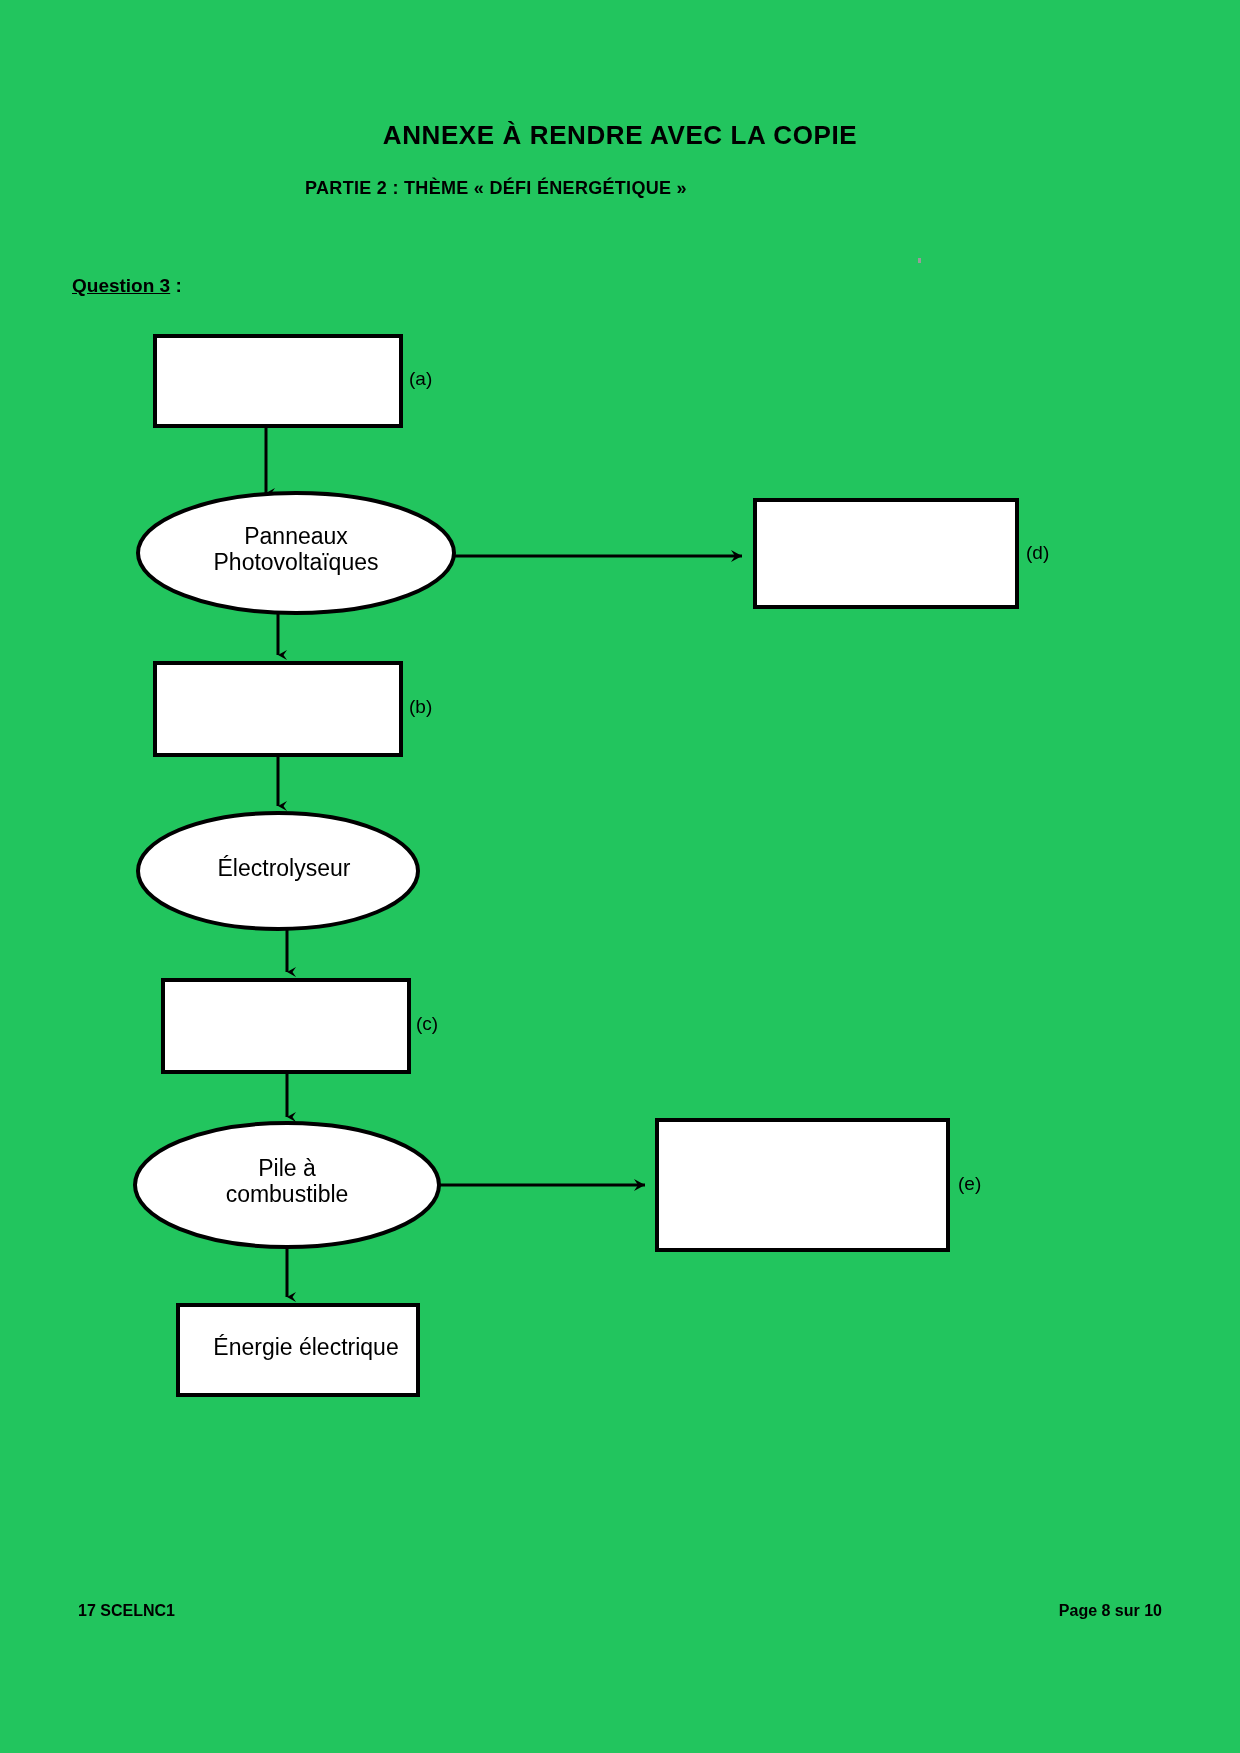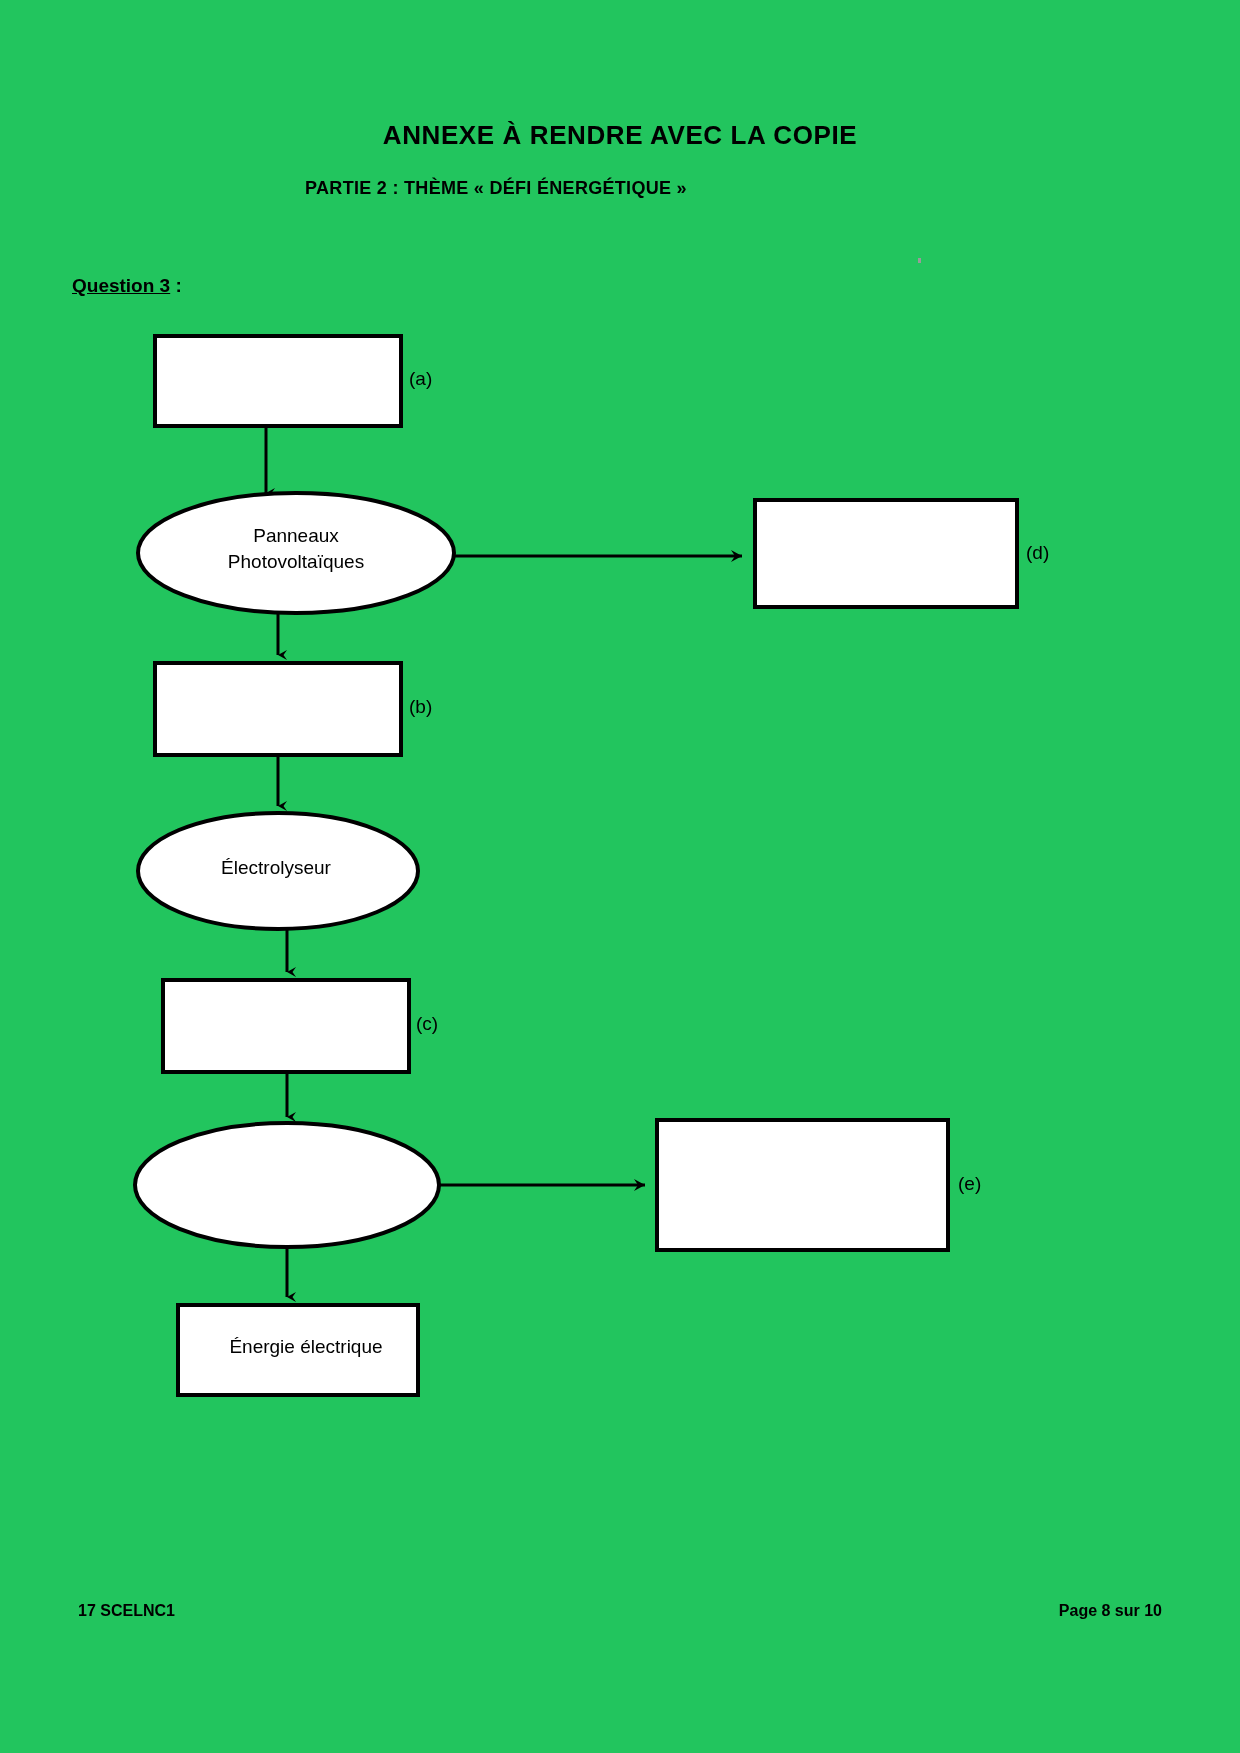--- a/index.html
+++ b/index.html
@@ -59,21 +59,21 @@
     height: 1753px;
   }
   .diagram svg {
     display: block;
   }
 
   
   .node-text {
     position: absolute;
     text-align: center;
-    font-size: 19px;
+    font-size: 23px;
     line-height: 26px;
     color: #000000;
     white-space: pre-line;
     pointer-events: none;
   }
   .tag-label {
     position: absolute;
     font-size: 19px;
     color: #000000;
   }
@@ -156,22 +156,24 @@
       <rect x="657" y="1120" width="291" height="130" fill="#ffffff" stroke="#000000" stroke-width="4"></rect>
 
       <line x1="287" y1="1247" x2="287" y2="1297" stroke="#000000" stroke-width="3" marker-end="url(#arrowDown)"></line>
 
       <rect x="178" y="1305" width="240" height="90" fill="#ffffff" stroke="#000000" stroke-width="4"></rect>
     </svg>
 
     <div class="node-text" style="left:166px; top:523px; width:260px;">Panneaux
 Photovoltaïques</div>
 
-    <div class="node-text" style="left:156px; top:855px; width:240px;">Électrolyseur</div>
+    <div class="node-text" style="left:164px; top:855px; width:240px;">Électrolyseur</div>
 
+    <div class="node-text" style="left:167px; top:1155px; width:240px;">Pile à
+combustible</div>
 
     <div class="node-text" style="left:192px; top:1334px; width:228px;">Énergie électrique</div>
 
     <div class="tag-label" style="left:409px; top:368px;">(a)</div>
 
     <div class="tag-label" style="left:1026px; top:542px;">(d)</div>
 
     <div class="tag-label" style="left:409px; top:696px;">(b)</div>
 
     <div class="tag-label" style="left:416px; top:1013px;">(c)</div>

